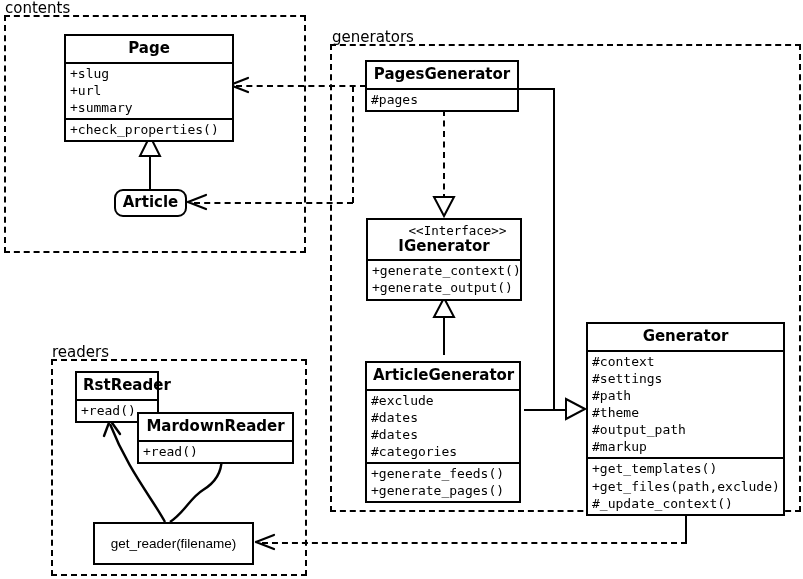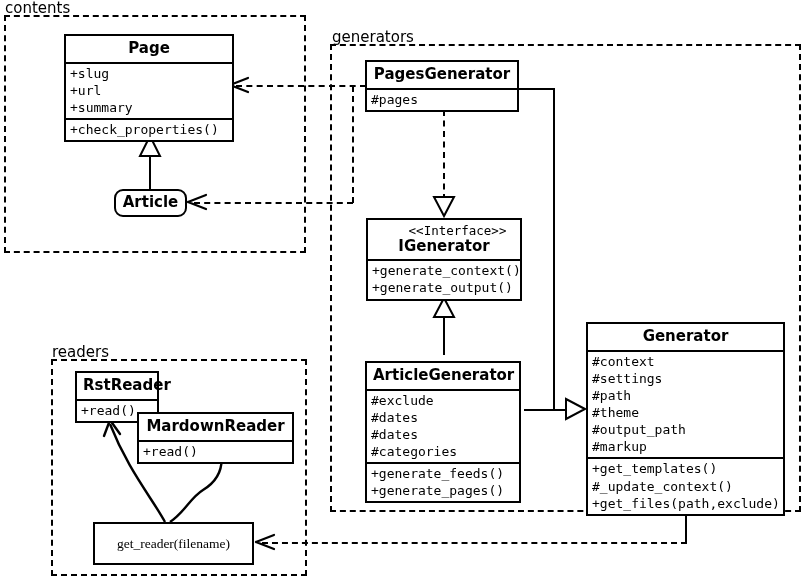--- a/index.html
+++ b/index.html
@@ -83,21 +83,21 @@
     position: absolute;
     box-sizing: border-box;
     border: 2px solid #000;
     background: #ffffff;
     z-index: 5;
     display: flex;
     align-items: center;
     justify-content: center;
   }
   .fn-box .row {
-    font-family: Liberation Serif, serif;
+    font-family: Liberation Sans, sans-serif;
     font-size: 13.5px;
     color: #000;
     white-space: nowrap;
   }
   
   .line-h, .line-v {
     position: absolute;
     background: #000;
     z-index: 2;
   }
@@ -213,22 +213,22 @@
     <div class="cls-sep cls-compartment">
       <div class="row">#context</div>
       <div class="row">#settings</div>
       <div class="row">#path</div>
       <div class="row">#theme</div>
       <div class="row">#output_path</div>
       <div class="row">#markup</div>
     </div>
     <div class="cls-sep cls-compartment">
       <div class="row">+get_templates()</div>
+      <div class="row">+get_files(path,exclude)</div>
       <div class="row">#_update_context()</div>
-      <div class="row">+get_files(path,exclude)</div>
     </div>
   </div>
 
   <div class="cls" style="left:75px; top:371px; width:84px;">
     <div class="cls-name">RstReader</div>
     <div class="cls-sep cls-compartment">
       <div class="row">+read()</div>
     </div>
   </div>
 

